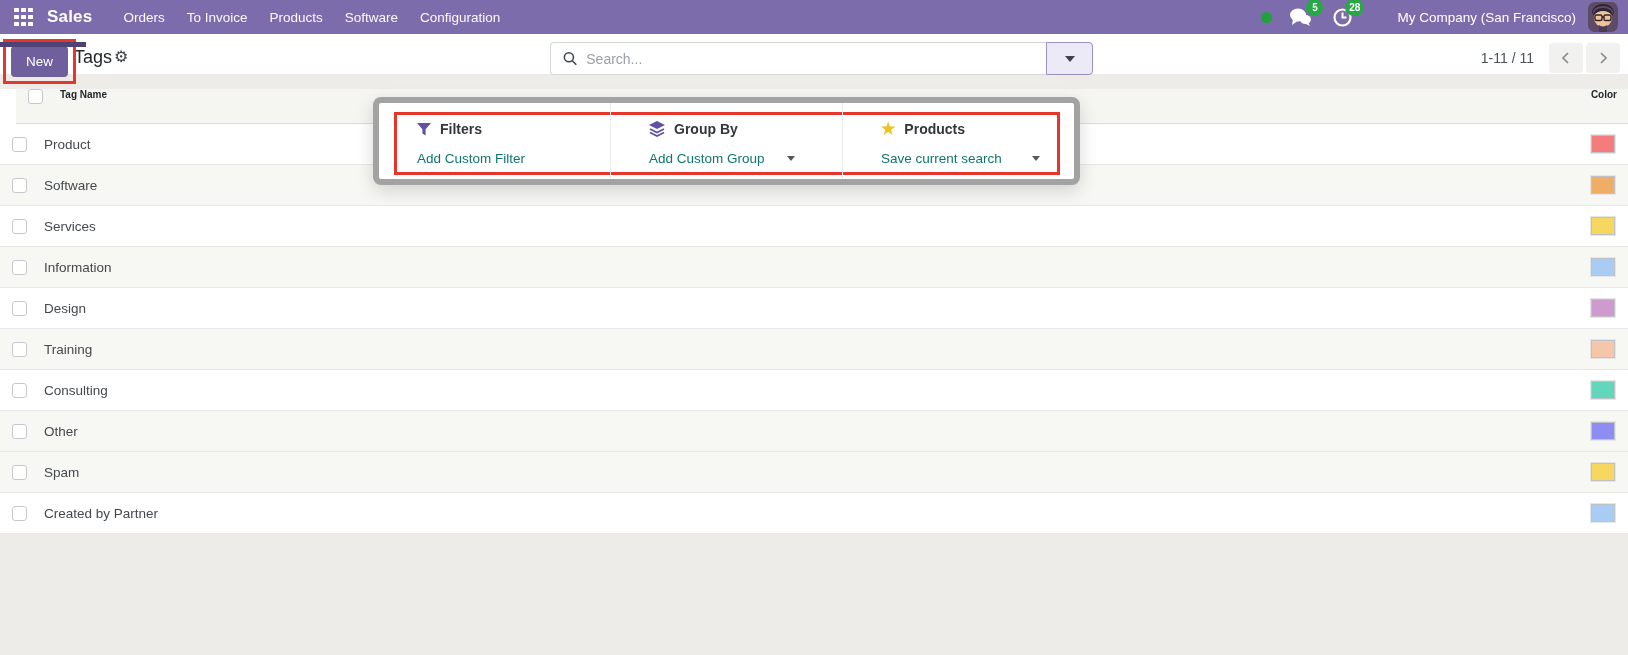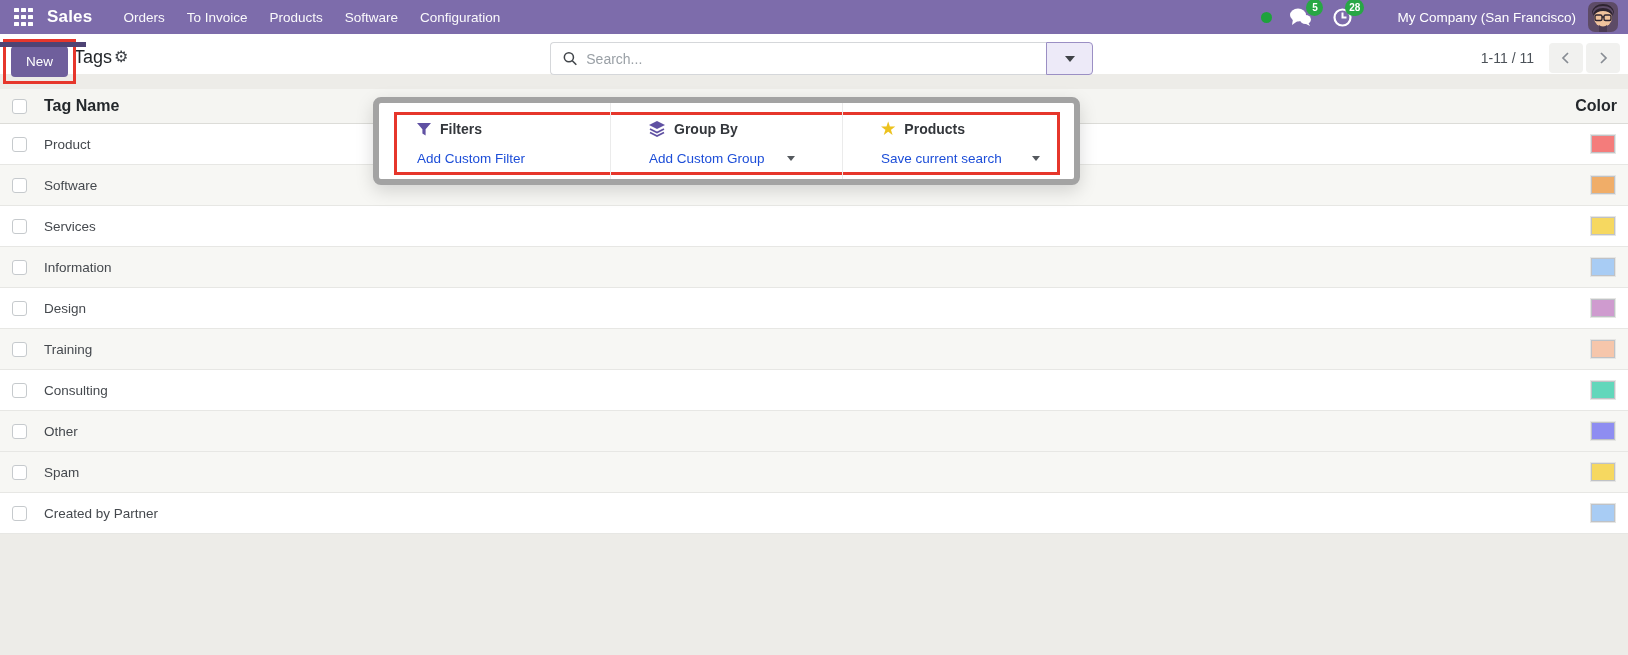--- a/index.html
+++ b/index.html
@@ -78,32 +78,32 @@
     position:absolute; left:373px; top:97px; width:707px; height:88px;
     background:#fff; border:6px solid #a3a3a3; border-radius:8px;
     box-shadow:0 6px 18px rgba(0,0,0,.15);
     display:flex; z-index:25;
   }
   .red-box { position:absolute; left:15px; right:14px; top:9px; bottom:4px; border:3px solid #e6362b; pointer-events:none; }
   .sp-col { flex:1; padding:18px 0 0 38px; position:relative; }
   .sp-col + .sp-col { border-left:1px solid #ebebeb; }
   .sp-head { display:flex; align-items:center; gap:9px; font-size:14px; font-weight:bold; color:#33363b; }
   .sp-star { color:#ecc21e; font-size:16px; line-height:1; }
-  .sp-item { margin-top:14px; font-size:13.5px; color:#1d4ed8; position:relative; padding-right:56px; cursor:pointer; width:fit-content; min-width:150px; }
+  .sp-item { margin-top:14px; font-size:13.5px; color:#0f766e; position:relative; padding-right:56px; cursor:pointer; width:fit-content; min-width:150px; }
   .sp-item .mini-caret {
     position:absolute; right:26px; top:5px;
     width:0; height:0; border-left:4.5px solid transparent; border-right:4.5px solid transparent; border-top:5px solid #55595e;
   }
   .sp-item.full-caret .mini-caret { right:18px; }
 
   
   .content { background:#fff; }
   .list-header {
     height:35px; margin-top:15px; background:#f5f5f2; border-bottom:1px solid #dcdcd8;
-    display:flex; align-items:center; font-weight:bold; font-size:16px; color:#24282c;
+    display:flex; align-items:flex-start; font-weight:bold; font-size:10px; color:#24282c;margin-left:16px;
   }
   .cb { width:15px; height:15px; border:1px solid #c6cacd; border-radius:3px; background:#fff; margin-left:12px; flex:none; cursor:pointer; }
   .col-name { margin-left:17px; }
   .col-color { margin-left:auto; margin-right:11px; }
   .list-row {
     height:41px; display:flex; align-items:center; border-bottom:1px solid #e7e7e4;
     background:#fff; font-size:13.5px; color:#45494e; cursor:pointer;
   }
   .list-row.stripe { background:#f7f7f4; }
   .row-name { margin-left:17px; }

